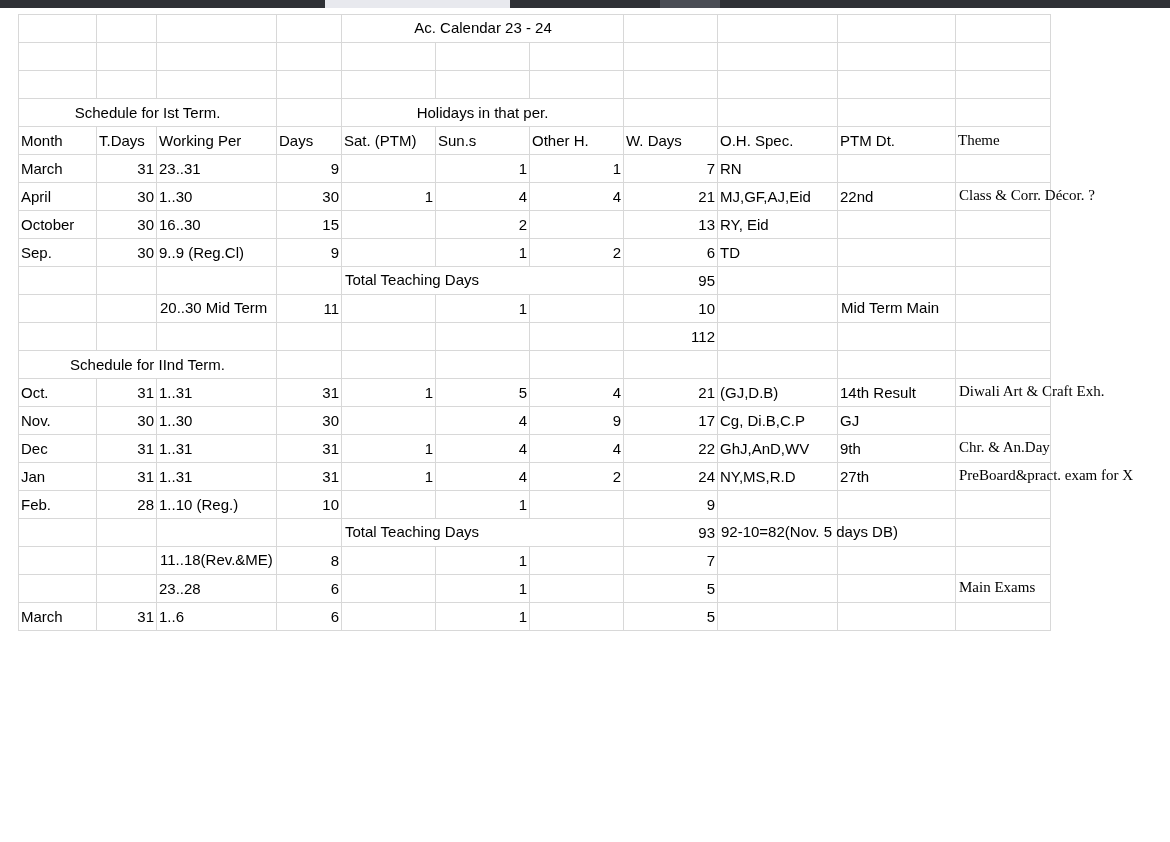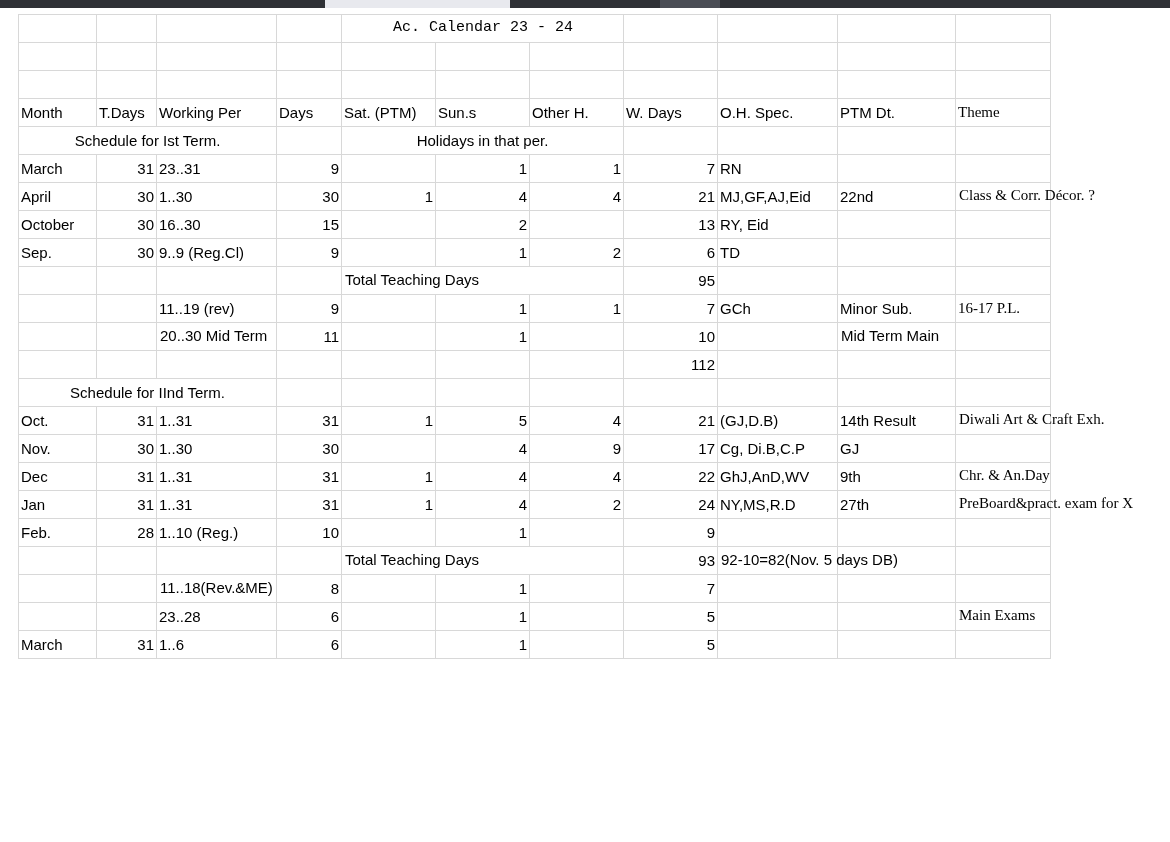--- a/index.html
+++ b/index.html
@@ -81,21 +81,21 @@
   td.br { border-right: 1px solid #000; }
   td.bt { border-top: 1px solid #000; }
   td.bb { border-bottom: 1px solid #000; }
   td.nob { border: none; }
 
   .r { text-align: right; }
   .c { text-align: center; }
   .l { text-align: left; }
   .bold { font-weight: normal; }
 
-  .serif { font-family: Liberation Mono, monospace; font-size: 16px; }
+  .serif { font-family: Liberation Sans, sans-serif; font-size: 16px; }
   .serif-sm { font-family: "Liberation Serif", serif; font-size: 15px; }
 
   
   .spill {
     position: relative;
   }
   .spill span.txt {
     position: absolute;
     left: 3px;
     top: 0;
@@ -163,44 +163,44 @@
     <td class="nob"></td>
     <td class="nob"></td>
     <td class="nob"></td>
     <td class="nob"></td>
     <td class="nob"></td>
     <td class="nob"></td>
     <td class="nob"></td>
   </tr>
 
   <tr>
+    <td class="bl bt bb c" colspan="3">Schedule for Ist Term.</td>
+    <td class="bt bb br"></td>
+    <td class="bt bb c" colspan="3">Holidays in that per.</td>
+    <td class="bt bb br bl"></td>
+    <td class="bt bb br"></td>
+    <td class="bt bb br"></td>
+    <td class="nob"></td>
+  </tr>
+
+  <tr>
     <td class="b l clip">Month</td>
     <td class="b l clip">T.Days</td>
     <td class="b l clip">Working Per</td>
     <td class="b l clip">Days</td>
     <td class="b l clip">Sat. (PTM)</td>
     <td class="b l clip">Sun.s</td>
     <td class="b l clip">Other H.</td>
     <td class="b l clip">W. Days</td>
     <td class="b l clip">O.H. Spec.</td>
     <td class="b l clip">PTM Dt.</td>
     <td class="b l clip serif-sm">Theme</td>
   </tr>
 
   <tr>
-    <td class="bl bt bb c" colspan="3">Schedule for Ist Term.</td>
-    <td class="bt bb br"></td>
-    <td class="bt bb c" colspan="3">Holidays in that per.</td>
-    <td class="bt bb br bl"></td>
-    <td class="bt bb br"></td>
-    <td class="bt bb br"></td>
-    <td class="nob"></td>
-  </tr>
-
-  <tr>
     <td class="b l">March</td>
     <td class="b r">31</td>
     <td class="b l">23..31</td>
     <td class="b r">9</td>
     <td class="b r"></td>
     <td class="b r">1</td>
     <td class="b r">1</td>
     <td class="b r">7</td>
     <td class="b l">RN</td>
     <td class="b l"></td>
@@ -255,33 +255,20 @@
     <td class="b"></td>
     <td class="b l spill" colspan="3">
             <span class="txt">Total Teaching Days</span>
           </td>
     <td class="b r">95</td>
     <td class="b"></td>
     <td class="b"></td>
     <td class="b"></td>
   </tr>
 
-  <tr>
-    <td class="b l"></td>
-    <td class="b r"></td>
-    <td class="b l">11..19 (rev)</td>
-    <td class="b r">9</td>
-    <td class="b r"></td>
-    <td class="b r">1</td>
-    <td class="b r">1</td>
-    <td class="b r">7</td>
-    <td class="b l">GCh</td>
-    <td class="b l">Minor Sub.</td>
-    <td class="b l serif-sm">16-17 P.L.</td>
-  </tr>
   <tr>
     <td class="b l"></td>
     <td class="b r"></td>
     <td class="b l spill">
             <span class="txt">20..30 Mid Term</span>
           </td>
     <td class="b r">11</td>
     <td class="b r"></td>
     <td class="b r">1</td>
     <td class="b r"></td>

